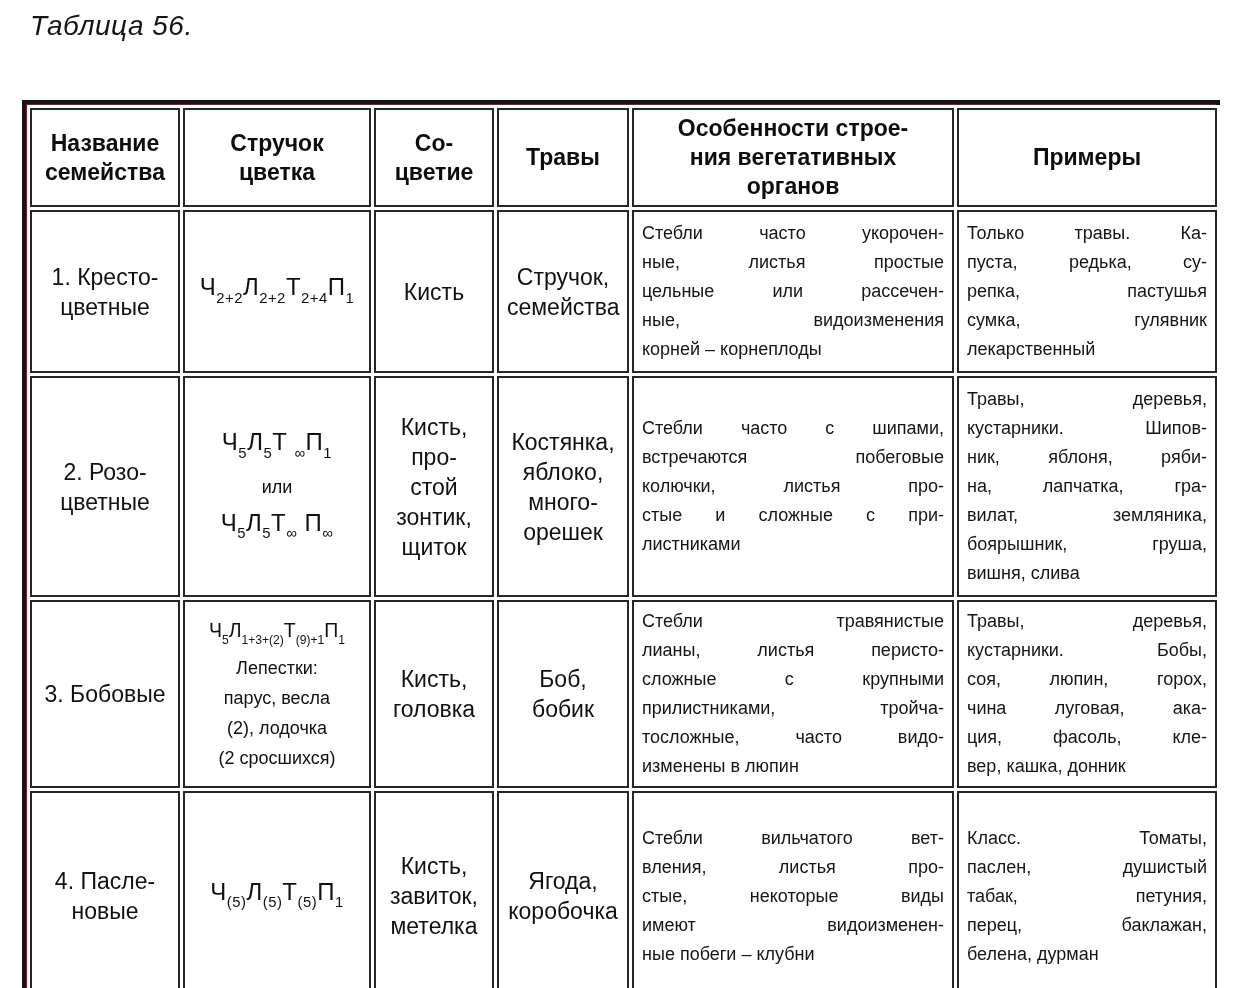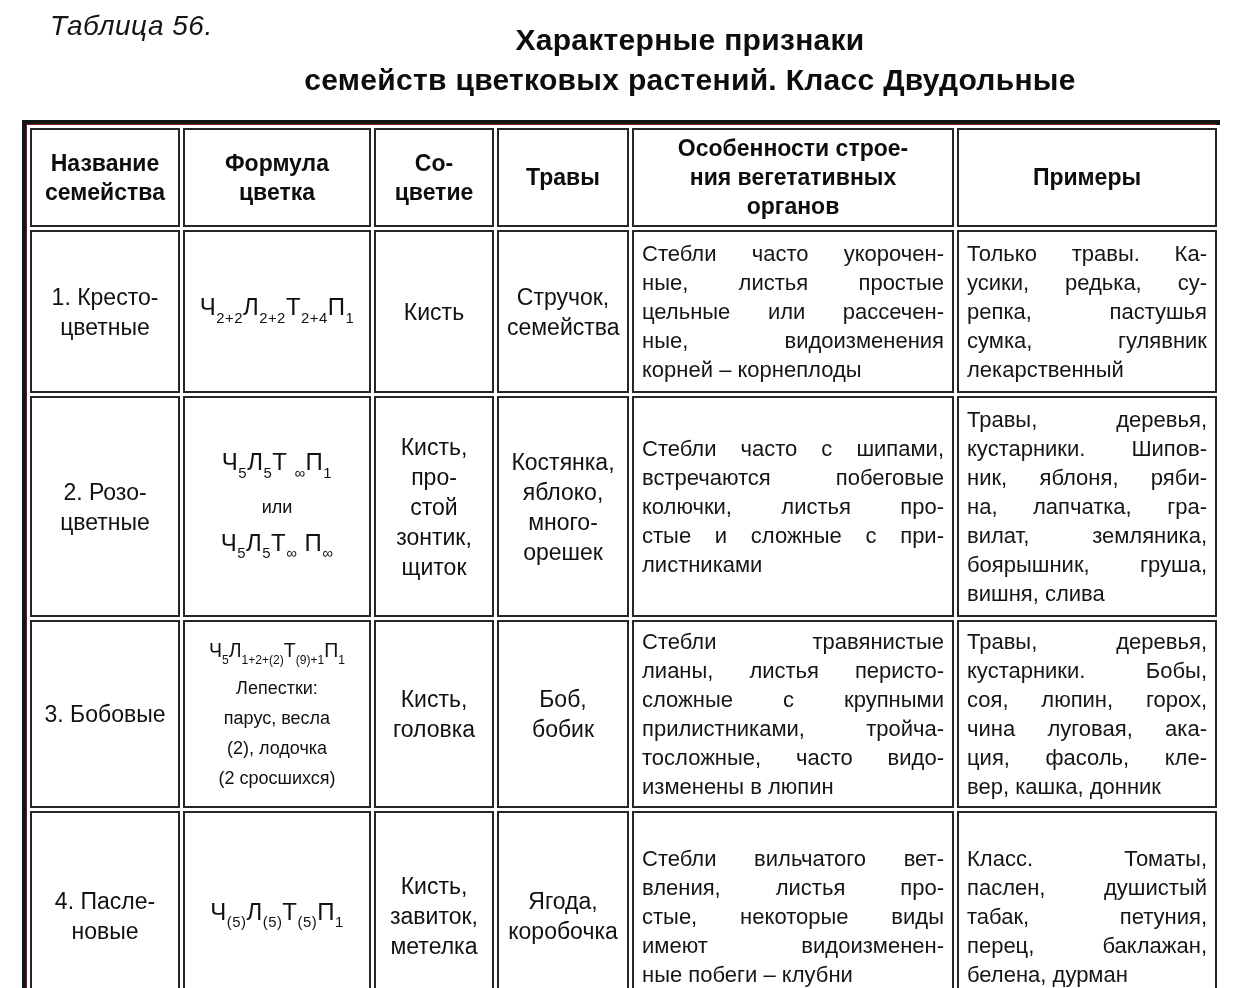--- a/index.html
+++ b/index.html
@@ -2,21 +2,21 @@
 <html><head>
 <meta charset="utf-8">
 <style>
   html,body{margin:0;padding:0;background:#ffffff;}
   .page{
     width:1250px;height:988px;background:#fff;color:#111;
     font-family:"Liberation Sans","DejaVu Sans",sans-serif;
     position:relative;overflow:hidden;
   }
   
-  .title-area{position:relative;padding-top:20px;height:96px;margin-left:20px;}
+  .title-area{position:relative;padding-top:0;height:96px;}
   .table-label{
     position:absolute;left:30px;top:10px;
     font-style:italic;font-size:28px;color:#151515;letter-spacing:.5px;
   }
   .main-title{
     text-align:center;font-weight:bold;font-size:30px;line-height:40px;
     color:#0d0d0d;padding:0 40px 0 150px;letter-spacing:.3px;
   }
   
   .table-wrap{
@@ -34,61 +34,57 @@
     border:2px solid #262626;background:#fff;vertical-align:middle;
     box-sizing:border-box;padding:4px 8px;overflow:hidden;
   }
   th{height:90px;font-size:23px;font-weight:bold;line-height:29px;text-align:center;color:#0d0d0d;}
   tbody tr:nth-child(1) td{height:163px}
   tbody tr:nth-child(2) td{height:221px}
   tbody tr:nth-child(3) td{height:188px}
   tbody tr:nth-child(4) td{height:210px}
   .cline{font-size:23px;line-height:30px;text-align:center;}
   .jline{
-    font-size:22px;line-height:29px;text-align:justify;text-align-last:justify;
+    font-size:18px;line-height:29px;text-align:justify;text-align-last:justify;
     white-space:normal;color:#151515;
   }
   .jline:last-child{text-align-last:left;}
   .fline{font-size:18px;line-height:30px;text-align:center;}
   .fchem{font-size:24px;letter-spacing:.5px;}
   .fchem sub{font-size:.62em;position:relative;top:2px;}
   tbody tr:nth-child(2) .fline{margin:6px 0;}
   tbody tr:nth-child(3) .fchem{font-size:19.5px;letter-spacing:0;}
   .cell-features .jline,.cell-examples .jline{padding:0;}
 </style>
 </head>
 <body>
 
 <div class="page">
   <div class="title-area">
     <div class="table-label">Таблица 56.</div>
-    <div class="main-title">
-      <div>Характерные признаки</div>
-      <div>семейств цветковых растений. Класс Двудольные</div>
-    </div>
   </div>
 
   <div class="table-wrap">
     <table>
       <colgroup>
         <col class="c1">
           <col class="c2">
           <col class="c3">
         <col class="c4">
           <col class="c5">
           <col class="c6">
       </colgroup>
       <thead>
         <tr>
             <th>
               <div class="hline">Название</div>
               <div class="hline">семейства</div>
             </th>
             <th>
-              <div class="hline">Формула</div>
+              <div class="hline">Стручок</div>
               <div class="hline">цветка</div>
             </th>
             <th>
               <div class="hline">Со-</div>
               <div class="hline">цветие</div>
             </th>
             <th>
               <div class="hline">Травы</div>
             </th>
             <th>
@@ -119,21 +115,21 @@
             </td>
             <td class="cell-features">
               <div class="jline">Стебли часто укорочен-</div>
               <div class="jline">ные, листья простые</div>
               <div class="jline">цельные или рассечен-</div>
               <div class="jline">ные, видоизменения</div>
               <div class="jline">корней – корнеплоды</div>
             </td>
             <td class="cell-examples">
               <div class="jline">Только травы. Ка-</div>
-              <div class="jline">усики, редька, су-</div>
+              <div class="jline">пуста, редька, су-</div>
               <div class="jline">репка, пастушья</div>
               <div class="jline">сумка, гулявник</div>
               <div class="jline">лекарственный</div>
             </td>
           </tr>
           <tr>
             <td class="cell-family">
               <div class="cline">2. Розо-</div>
               <div class="cline">цветные</div>
             </td>
@@ -170,21 +166,21 @@
               <div class="jline">вилат, земляника,</div>
               <div class="jline">боярышник, груша,</div>
               <div class="jline">вишня, слива</div>
             </td>
           </tr>
           <tr>
             <td class="cell-family">
               <div class="cline">3. Бобовые</div>
             </td>
             <td class="cell-formula">
-              <div class="fline fchem">Ч<sub>5</sub>Л<sub>1+2+(2)</sub>Т<sub>(9)+1</sub>П<sub>1</sub></div>
+              <div class="fline fchem">Ч<sub>5</sub>Л<sub>1+3+(2)</sub>Т<sub>(9)+1</sub>П<sub>1</sub></div>
               <div class="fline">Лепестки:</div>
               <div class="fline">парус, весла</div>
               <div class="fline">(2), лодочка</div>
               <div class="fline">(2 сросшихся)</div>
             </td>
             <td class="cell-inflorescence">
               <div class="cline">Кисть,</div>
               <div class="cline">головка</div>
             </td>
             <td class="cell-fruit">

